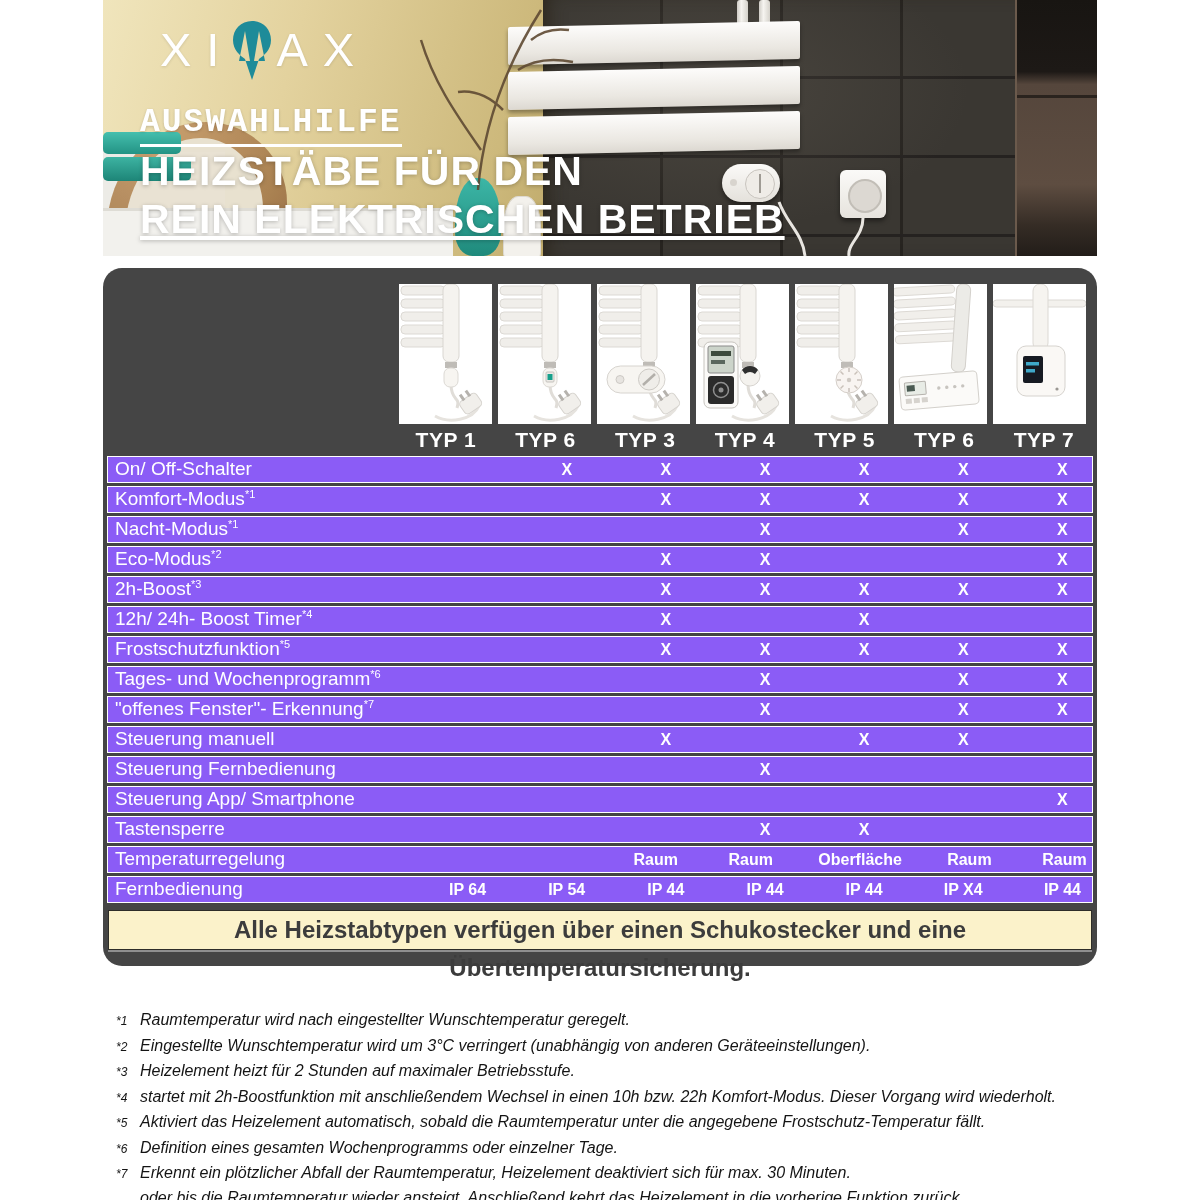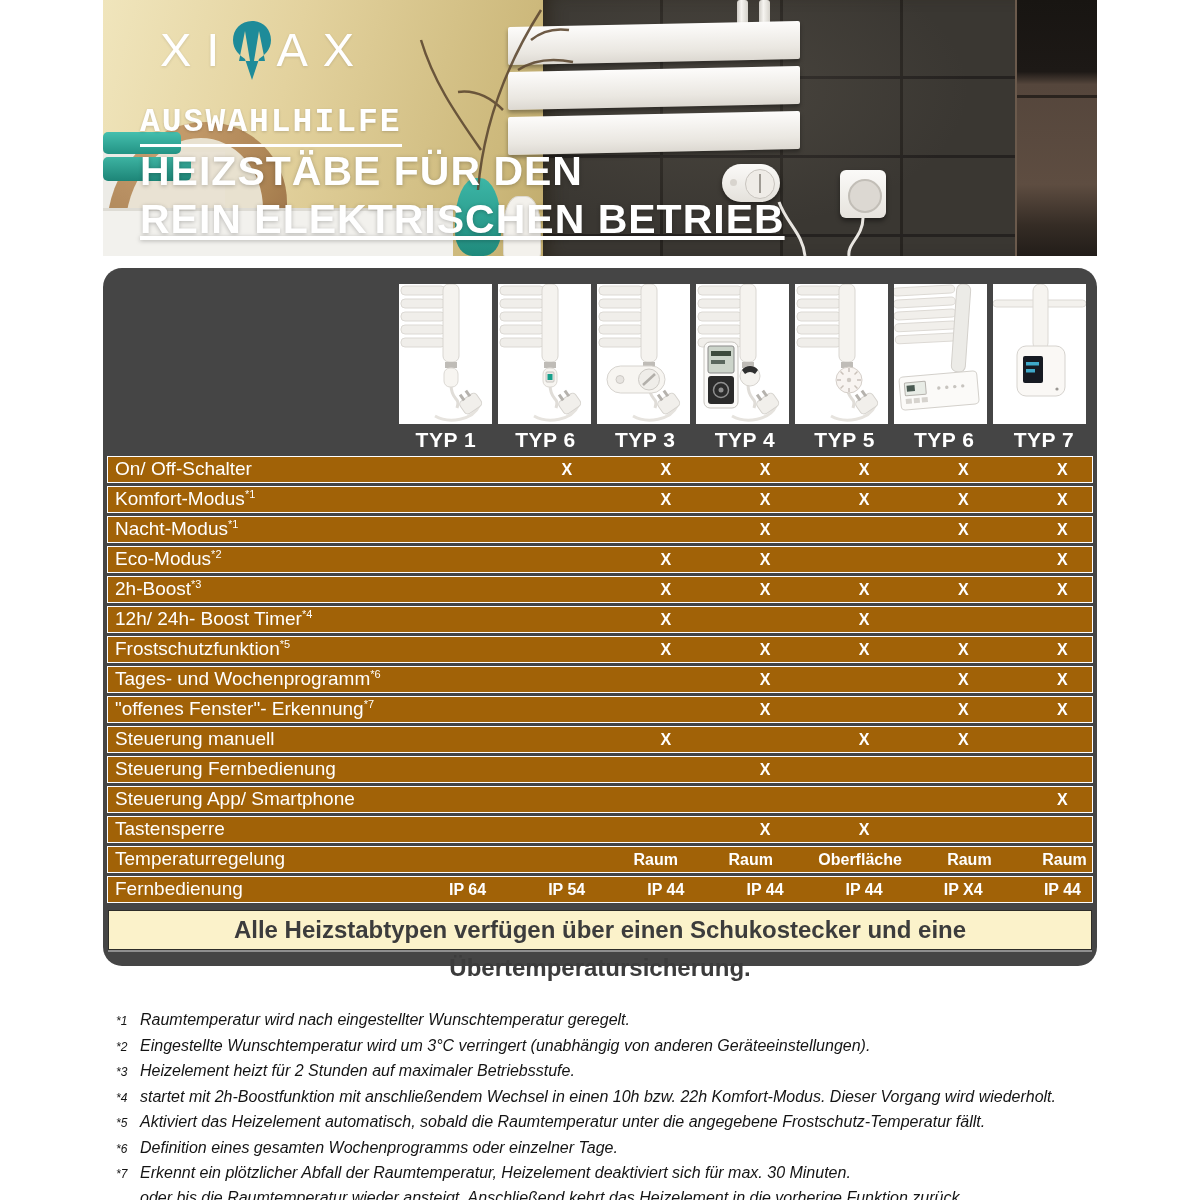--- a/index.html
+++ b/index.html
@@ -64,21 +64,21 @@
       text-shadow:0 1px 4px rgba(0,0,0,.25);white-space:nowrap;text-align:right;}
   .h1a{top:148px;} .h1b{top:196px;text-decoration:underline;}
 
   
   .block{position:absolute;left:103px;top:268px;width:994px;height:698px;background:#454545;border-radius:19px;}
   .tiles{position:absolute;left:296px;top:16px;display:flex;gap:6px;}
   .tile{width:93px;height:140px;background:#fff;flex:0 0 auto;}
   .typ-row{position:absolute;left:293px;top:160px;width:698px;display:flex;}
   .typ{width:99.7px;text-align:center;color:#fff;font-size:21px;font-weight:bold;letter-spacing:.5px;}
   .rows{position:absolute;left:4px;top:188px;width:986px;}
-  .row{height:25px;border:1px solid #fff;margin-bottom:3px;background:#a16207;
+  .row{height:25px;border:1px solid #fff;margin-bottom:3px;background:#8b5cf6;
       display:grid;grid-template-columns:290px repeat(7,1fr);align-items:center;gap:40px;}
   .row-label{padding-left:7px;color:#fff;font-size:19px;white-space:nowrap;}
   .row-label sup{font-size:11px;}
   .cell{text-align:center;color:#fff;font-size:16px;font-weight:bold;}
   .banner{position:absolute;left:5px;top:642px;width:982px;height:38px;background:#fbf2ca;
       border:1px solid #2e2d28;box-shadow:0 2px 0 rgba(255,255,255,.4);
       text-align:center;line-height:38px;font-size:24px;font-weight:bold;color:#3c3c3c;}
 
   
   .tile svg > g{display:none;}

